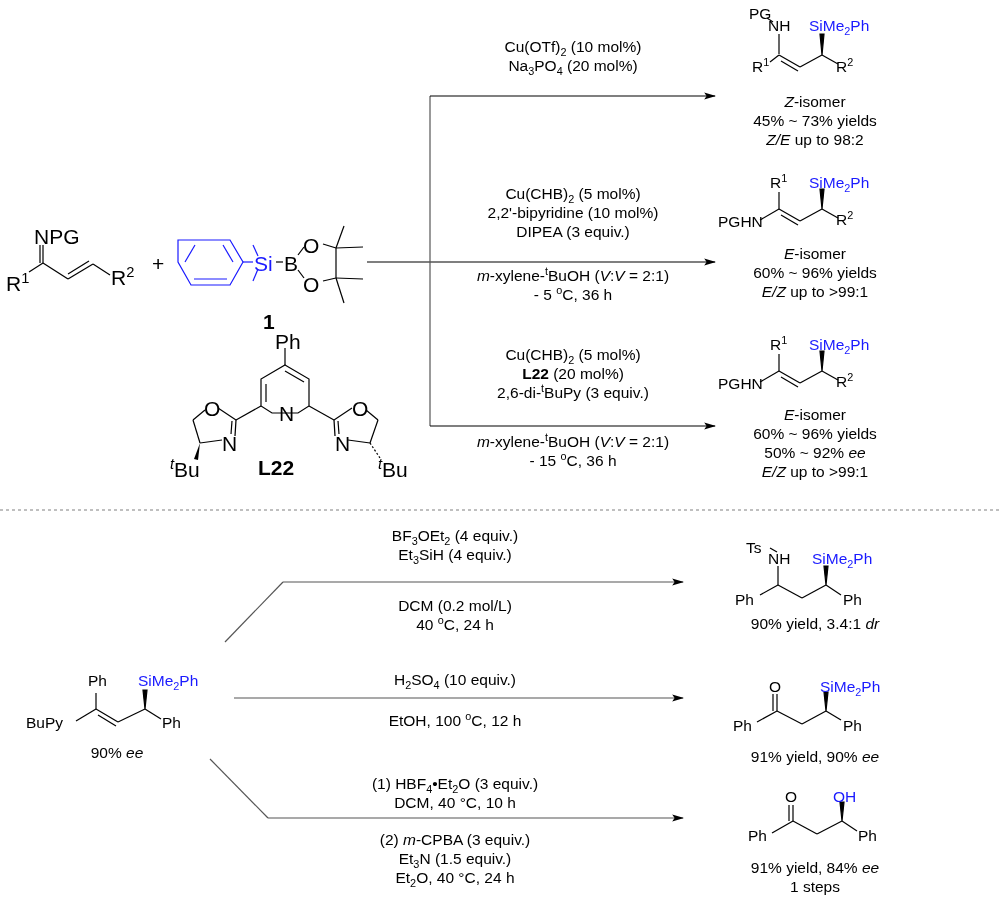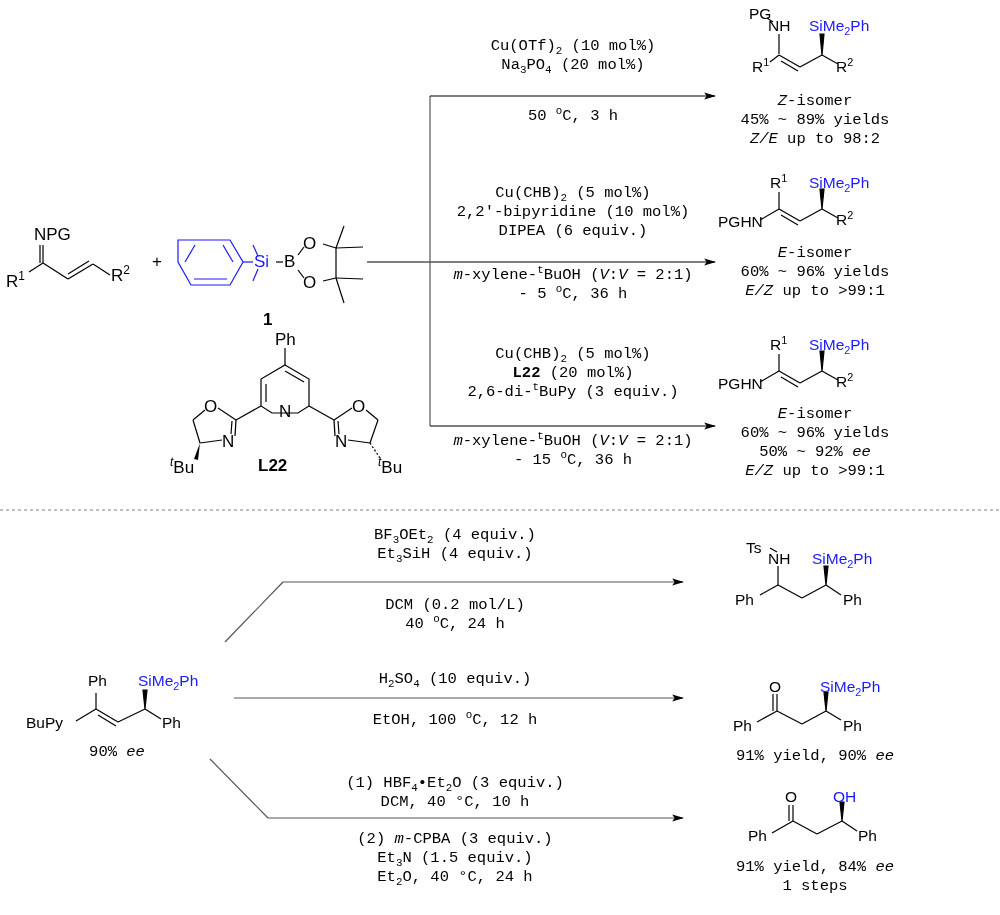--- a/index.html
+++ b/index.html
@@ -1,21 +1,21 @@
 <!DOCTYPE html>
 <html><head>
 <meta charset="utf-8">
 <style>
   html, body { margin:0; padding:0; background:#ffffff; }
   body { width:1000px; height:915px; position:relative; overflow:hidden;
          font-family:"Liberation Sans", sans-serif; color:#000; }
   svg { position:absolute; left:0; top:0; }
   .t { position:absolute; font-size:15.5px; line-height:19px; white-space:nowrap; text-align:center; }
-  .c { transform:translateX(-50%);font-family:Liberation Mono, monospace; }
-  .lbl { position:absolute; font-size:17px; white-space:nowrap; }
+  .c { transform:translateX(-50%); }
+  .lbl { position:absolute; font-size:21px; white-space:nowrap; }
   .blue { color:#1a1aff;text-align:center; }
   sub, sup { font-size:70%; line-height:0; }
   .b { font-weight:bold; }
   i { font-style:italic; }
 </style>
 </head>
 <body>
 
 <svg width="1000" height="915">
   <defs>
@@ -195,26 +195,25 @@
   <span class="lbl" style="left:170px;top:458px"><sup><i>t</i></sup><span>Bu</span></span>
   <span class="lbl" style="left:378px;top:458px"><sup><i>t</i></sup><span>Bu</span></span>
   <span class="lbl b" style="left:258px;top:456px">L22</span>
 </div>
 
 <div class="t c" style="left:573px;top:37px">
     <div>Cu(OTf)<sub>2</sub> (10 mol%)</div>
     <div>Na<sub>3</sub>PO<sub>4</sub> (20 mol%)</div>
   </div>
 <div class="t c" style="left:573px;top:107px">
-    <div>50 <sup>o</sup>C, 3 h</div>
   </div>
 <div class="t c" style="left:573px;top:184px">
     <div>Cu(CHB)<sub>2</sub> (5 mol%)</div>
     <div>2,2'-bipyridine (10 mol%)</div>
-    <div>DIPEA (6 equiv.)</div>
+    <div>DIPEA (3 equiv.)</div>
   </div>
 <div class="t c" style="left:573px;top:266px">
     <div><i>m</i>-xylene-<sup>t</sup>BuOH (<i>V</i>:<i>V</i> = 2:1)</div>
     <div>- 5 <sup>o</sup>C, 36 h</div>
   </div>
 <div class="t c" style="left:573px;top:345px">
     <div>Cu(CHB)<sub>2</sub> (5 mol%)</div>
     <div><b>L22</b> (20 mol%)</div>
     <div>2,6-di-<sup>t</sup>BuPy (3 equiv.)</div>
   </div>
@@ -225,21 +224,21 @@
 
 <div>
   <span class="t" style="left:749px;top:4px">PG</span>
   <span class="t" style="left:768px;top:16px">NH</span>
   <span class="t blue" style="left:809px;top:16px">SiMe<sub>2</sub>Ph</span>
   <span class="t" style="left:752px;top:57px">R<sup>1</sup></span>
   <span class="t" style="left:836px;top:57px">R<sup>2</sup></span>
 </div>
 <div class="t c" style="left:815px;top:92px">
     <div><i>Z</i>-isomer</div>
-    <div>45% ~ 89% yields</div>
+    <div>45% ~ 73% yields</div>
     <div><i>Z/E</i> up to 98:2</div>
   </div>
 
 <div>
   <span class="t" style="left:770px;top:173px">R<sup>1</sup></span>
   <span class="t blue" style="left:809px;top:173px">SiMe<sub>2</sub>Ph</span>
   <span class="t" style="left:718px;top:212px">PGHN</span>
   <span class="t" style="left:836px;top:210px">R<sup>2</sup></span>
 </div>
 <div class="t c" style="left:815px;top:244px">
@@ -294,20 +293,21 @@
   </div>
 
 <div>
   <span class="t" style="left:746px;top:538px">Ts</span>
   <span class="t" style="left:768px;top:549px">NH</span>
   <span class="t blue" style="left:812px;top:549px">SiMe<sub>2</sub>Ph</span>
   <span class="t" style="left:735px;top:590px">Ph</span>
   <span class="t" style="left:843px;top:590px">Ph</span>
 </div>
 <div class="t c" style="left:815px;top:614px">
+    <div>90% yield, 3.4:1 <i>dr</i></div>
   </div>
 
 <div>
   <span class="t" style="left:769px;top:677px">O</span>
   <span class="t blue" style="left:820px;top:677px">SiMe<sub>2</sub>Ph</span>
   <span class="t" style="left:733px;top:716px">Ph</span>
   <span class="t" style="left:843px;top:716px">Ph</span>
 </div>
 <div class="t c" style="left:815px;top:747px">
     <div>91% yield, 90% <i>ee</i></div>

